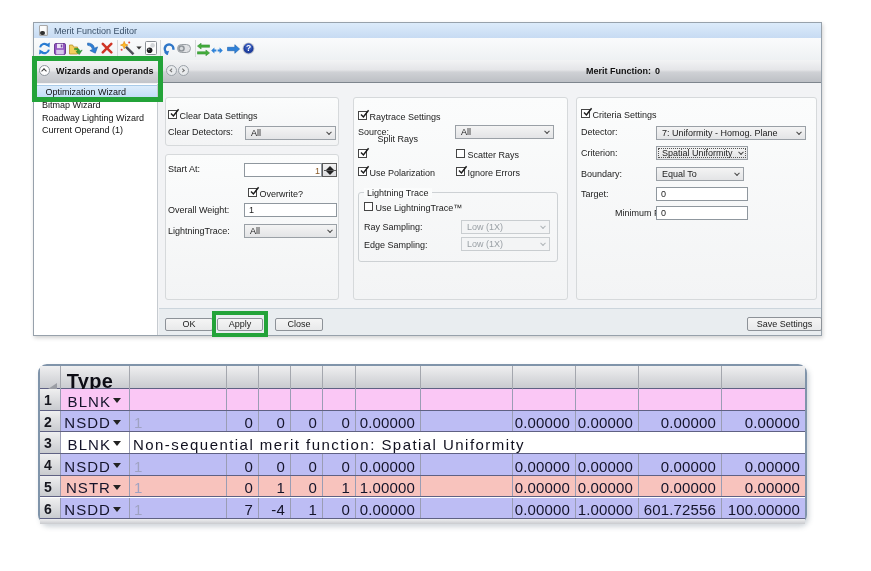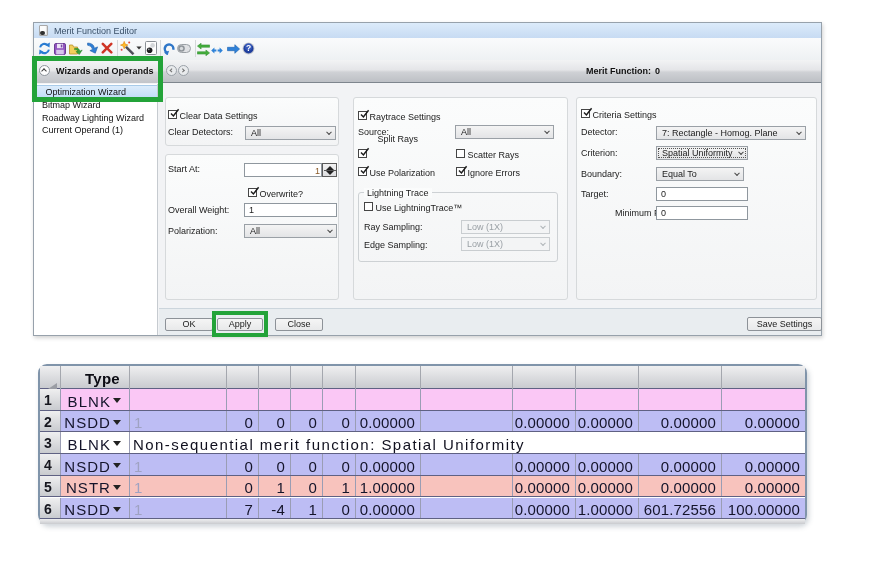--- a/index.html
+++ b/index.html
@@ -167,21 +167,21 @@
 <div class="cb" style="position:absolute;left:248px;top:188px;">
     <svg width="11" height="11" viewBox="0 0 11 11">
       <path d="M2 5.6 L4.4 8 L9.6 1.2" stroke="#1c1c1c" stroke-width="1.45" fill="none"></path>
     </svg>
   </div>
 <div style="position:absolute;left:259.5px;top:188.5px;font-size:9px;color:#1b1b1b;white-space:nowrap;">Overwrite?</div>
 <div style="position:absolute;left:168px;top:205px;font-size:9px;color:#1b1b1b;white-space:nowrap;">Overall Weight:</div>
 <div class="inp" style="position:absolute;left:244px;top:203px;width:93px;height:14px;">
     <span class="t" style="">1</span>
   </div>
-<div style="position:absolute;left:168px;top:226px;font-size:9px;color:#1b1b1b;white-space:nowrap;">Polarization:</div>
+<div style="position:absolute;left:168px;top:226px;font-size:9px;color:#1b1b1b;white-space:nowrap;">LightningTrace:</div>
 <div class="dd" style="position:absolute;left:244px;top:224px;width:93px;height:14px;">
     <span class="t">All</span>
     <span class="chev"></span>
   </div>
 <div class="cb" style="position:absolute;left:358px;top:111px;">
     <svg width="11" height="11" viewBox="0 0 11 11">
       <path d="M2 5.6 L4.4 8 L9.6 1.2" stroke="#1c1c1c" stroke-width="1.45" fill="none"></path>
     </svg>
   </div>
 <div style="position:absolute;left:369.5px;top:111.5px;font-size:9px;color:#1b1b1b;white-space:nowrap;">Raytrace Settings</div>
@@ -225,21 +225,21 @@
     <span class="chev"></span>
   </div>
 <div class="cb" style="position:absolute;left:581px;top:109px;">
     <svg width="11" height="11" viewBox="0 0 11 11">
       <path d="M2 5.6 L4.4 8 L9.6 1.2" stroke="#1c1c1c" stroke-width="1.45" fill="none"></path>
     </svg>
   </div>
 <div style="position:absolute;left:592.5px;top:109.5px;font-size:9px;color:#1b1b1b;white-space:nowrap;">Criteria Settings</div>
 <div style="position:absolute;left:581px;top:127px;font-size:9px;color:#1b1b1b;white-space:nowrap;">Detector:</div>
 <div class="dd" style="position:absolute;left:656px;top:126px;width:150px;height:14px;">
-    <span class="t">7: Rectangle - Homog. Plane</span>
+    <span class="t">7: Uniformity - Homog. Plane</span>
     <span class="chev"></span>
   </div>
 <div style="position:absolute;left:581px;top:147.5px;font-size:9px;color:#1b1b1b;white-space:nowrap;">Criterion:</div>
 <div class="dd" style="position:absolute;left:656px;top:146px;width:92px;height:14px;outline:1px dotted #555;outline-offset:-3px;">
     <span class="t">Spatial Uniformity</span>
     <span class="chev"></span>
   </div>
 <div style="position:absolute;left:581px;top:168.5px;font-size:9px;color:#1b1b1b;white-space:nowrap;">Boundary:</div>
 <div class="dd" style="position:absolute;left:656px;top:167px;width:88px;height:14px;">
     <span class="t">Equal To</span>
@@ -255,21 +255,21 @@
   </div>
 <div class="btn" style="position:absolute;left:165px;top:317.5px;width:48px;height:13.5px;line-height:11.5px;">OK</div>
 <div class="btn" style="position:absolute;left:217px;top:317.5px;width:46px;height:13.5px;line-height:11.5px;">Apply</div>
 <div class="btn" style="position:absolute;left:275px;top:317.5px;width:48px;height:13.5px;line-height:11.5px;">Close</div>
 <div class="btn" style="position:absolute;left:747px;top:316.5px;width:75px;height:14px;line-height:12px;">Save Settings</div>
 <div class="green" style="position:absolute;left:32px;top:55.5px;width:130.5px;height:46.5px;border-width:5px;"></div>
 <div class="green" style="position:absolute;left:212px;top:311px;width:56px;height:25.5px;border-width:4.5px;"></div>
 <div style="position:absolute;left:38px;top:364px;width:769px;height:160px;border:2px solid #8094aa;border-radius:9px;background:#fff;overflow:hidden;box-shadow:2px 3px 5px rgba(70,90,110,0.25);"></div>
 <div style="position:absolute;left:40px;top:366px;width:765px;height:23px;background:linear-gradient(180deg,#efeff0,#c9cbcf);border-bottom:1px solid #5f6183;"></div>
 <div style="position:absolute;left:48px;top:383px;width:0;height:0;border-left:9px solid transparent;border-bottom:6px solid #9a9da4;"></div>
-<div style="position:absolute;left:60px;top:370px;width:69px;font-size:15px;font-weight:bold;color:#0c0c14;text-align:right;letter-spacing:0.3px;padding-right:9px;">Type</div>
+<div style="position:absolute;left:60px;top:370px;width:69px;font-size:20px;font-weight:bold;color:#0c0c14;text-align:center;letter-spacing:0.3px;padding-right:9px;">Type</div>
 <div style="position:absolute;left:60px;top:366px;width:1px;height:23px;background:#a4a7ae;"></div>
 <div style="position:absolute;left:129px;top:366px;width:1px;height:23px;background:#a4a7ae;"></div>
 <div style="position:absolute;left:226px;top:366px;width:1px;height:23px;background:#a4a7ae;"></div>
 <div style="position:absolute;left:258px;top:366px;width:1px;height:23px;background:#a4a7ae;"></div>
 <div style="position:absolute;left:290px;top:366px;width:1px;height:23px;background:#a4a7ae;"></div>
 <div style="position:absolute;left:322px;top:366px;width:1px;height:23px;background:#a4a7ae;"></div>
 <div style="position:absolute;left:355px;top:366px;width:1px;height:23px;background:#a4a7ae;"></div>
 <div style="position:absolute;left:420px;top:366px;width:1px;height:23px;background:#a4a7ae;"></div>
 <div style="position:absolute;left:512px;top:366px;width:1px;height:23px;background:#a4a7ae;"></div>
 <div style="position:absolute;left:575px;top:366px;width:1px;height:23px;background:#a4a7ae;"></div>

